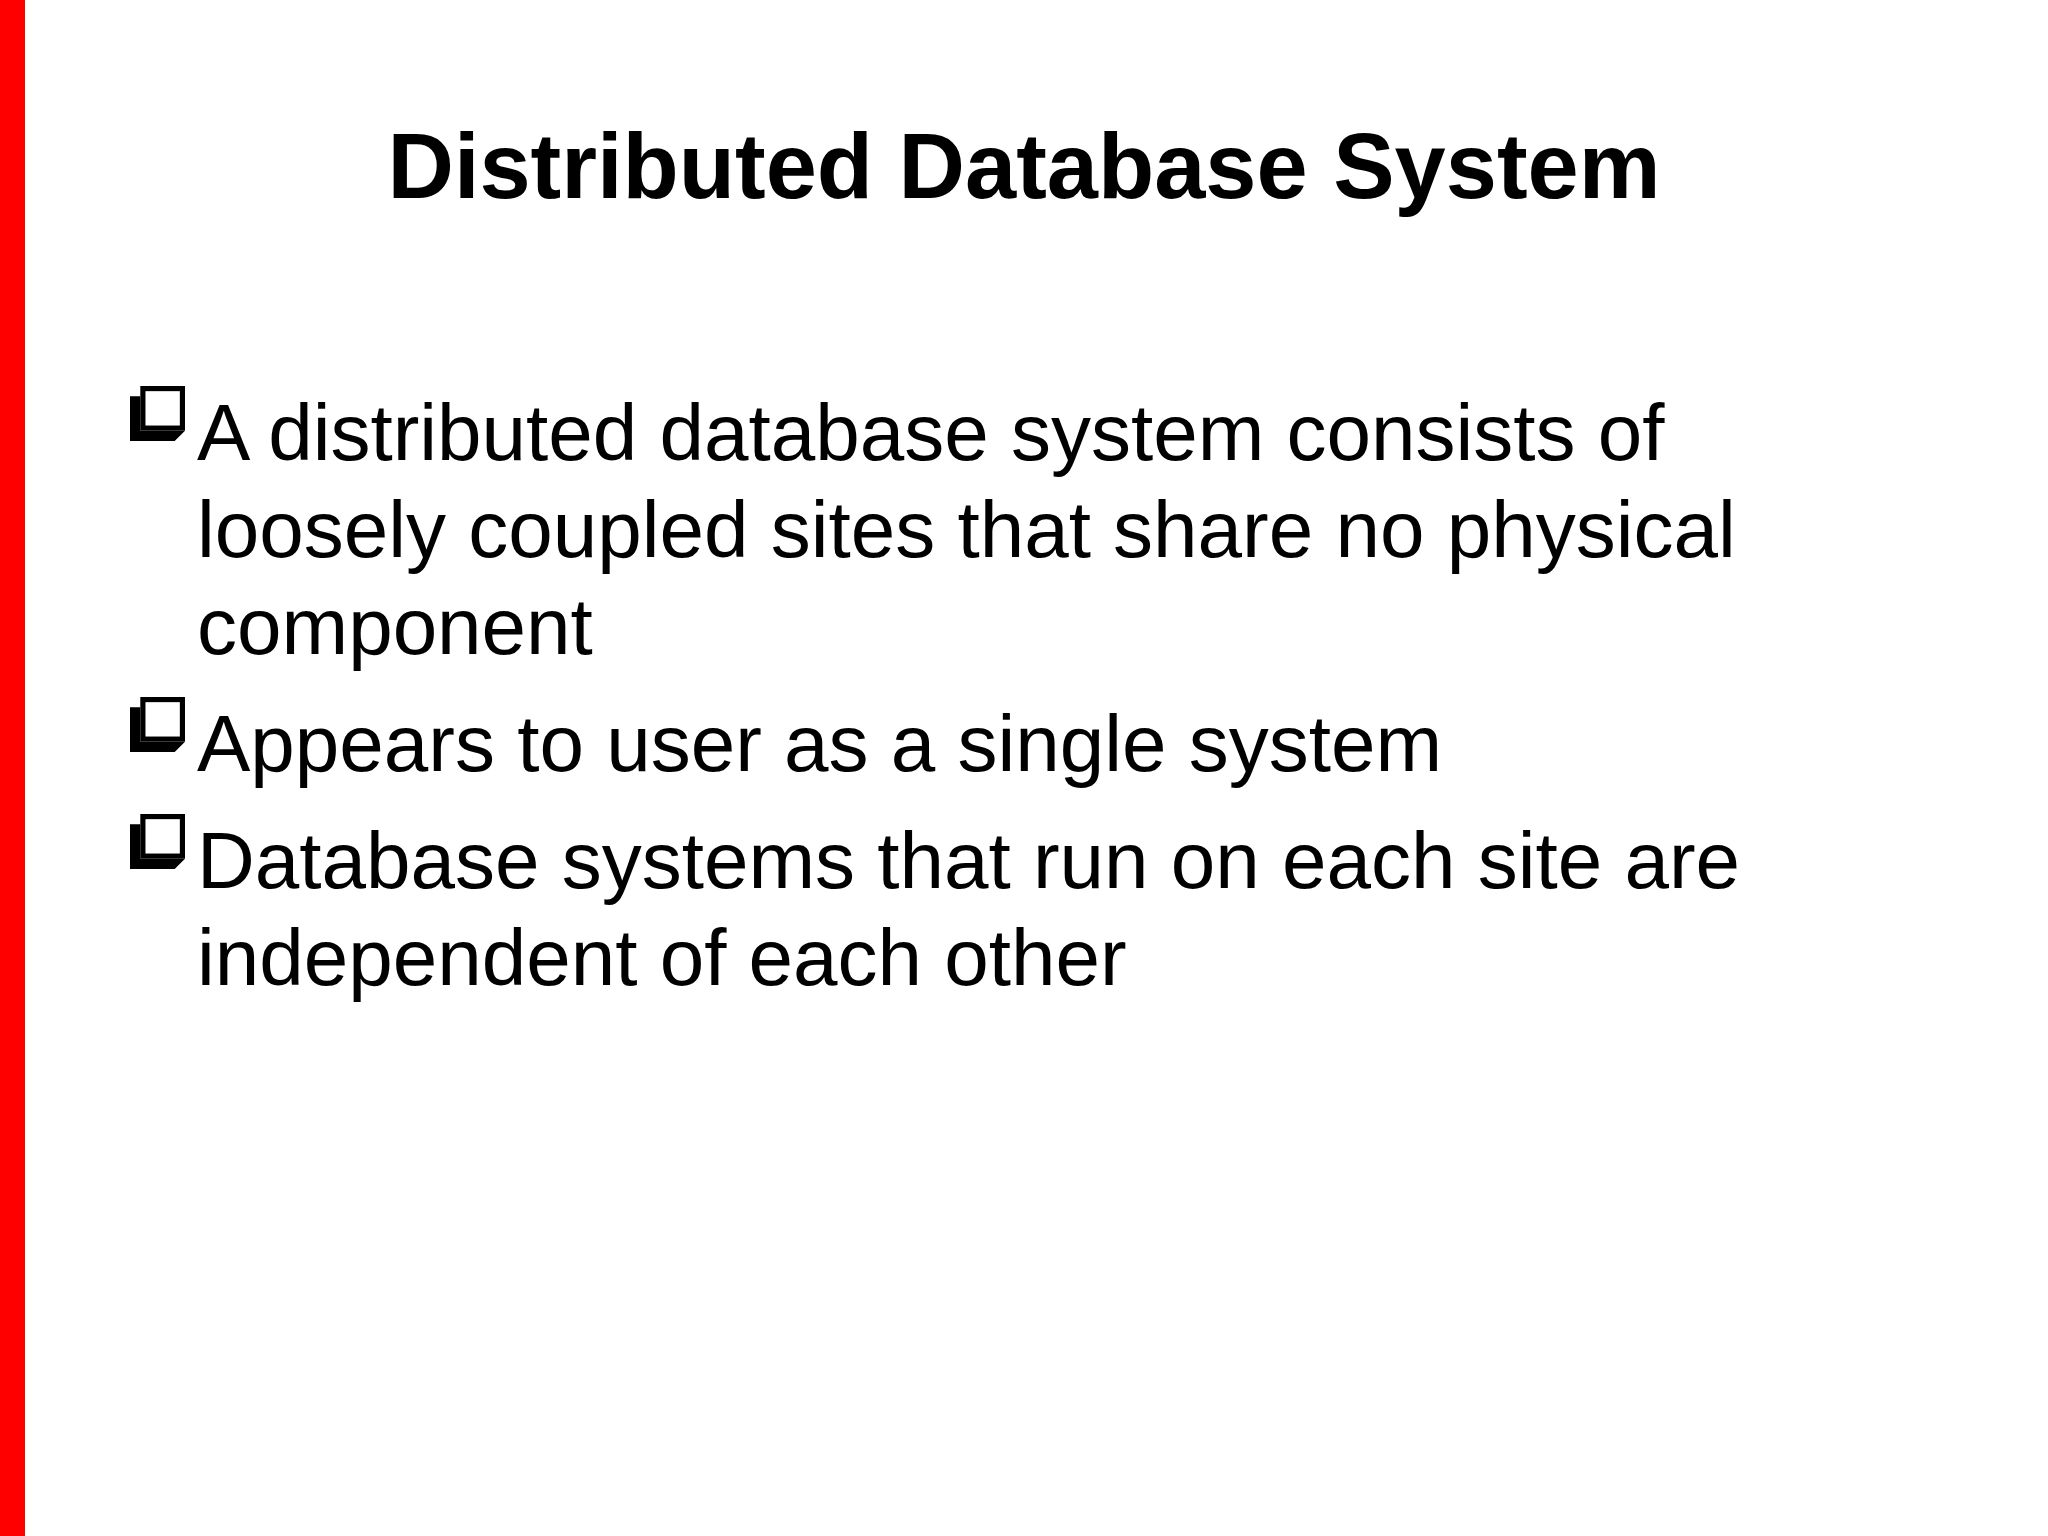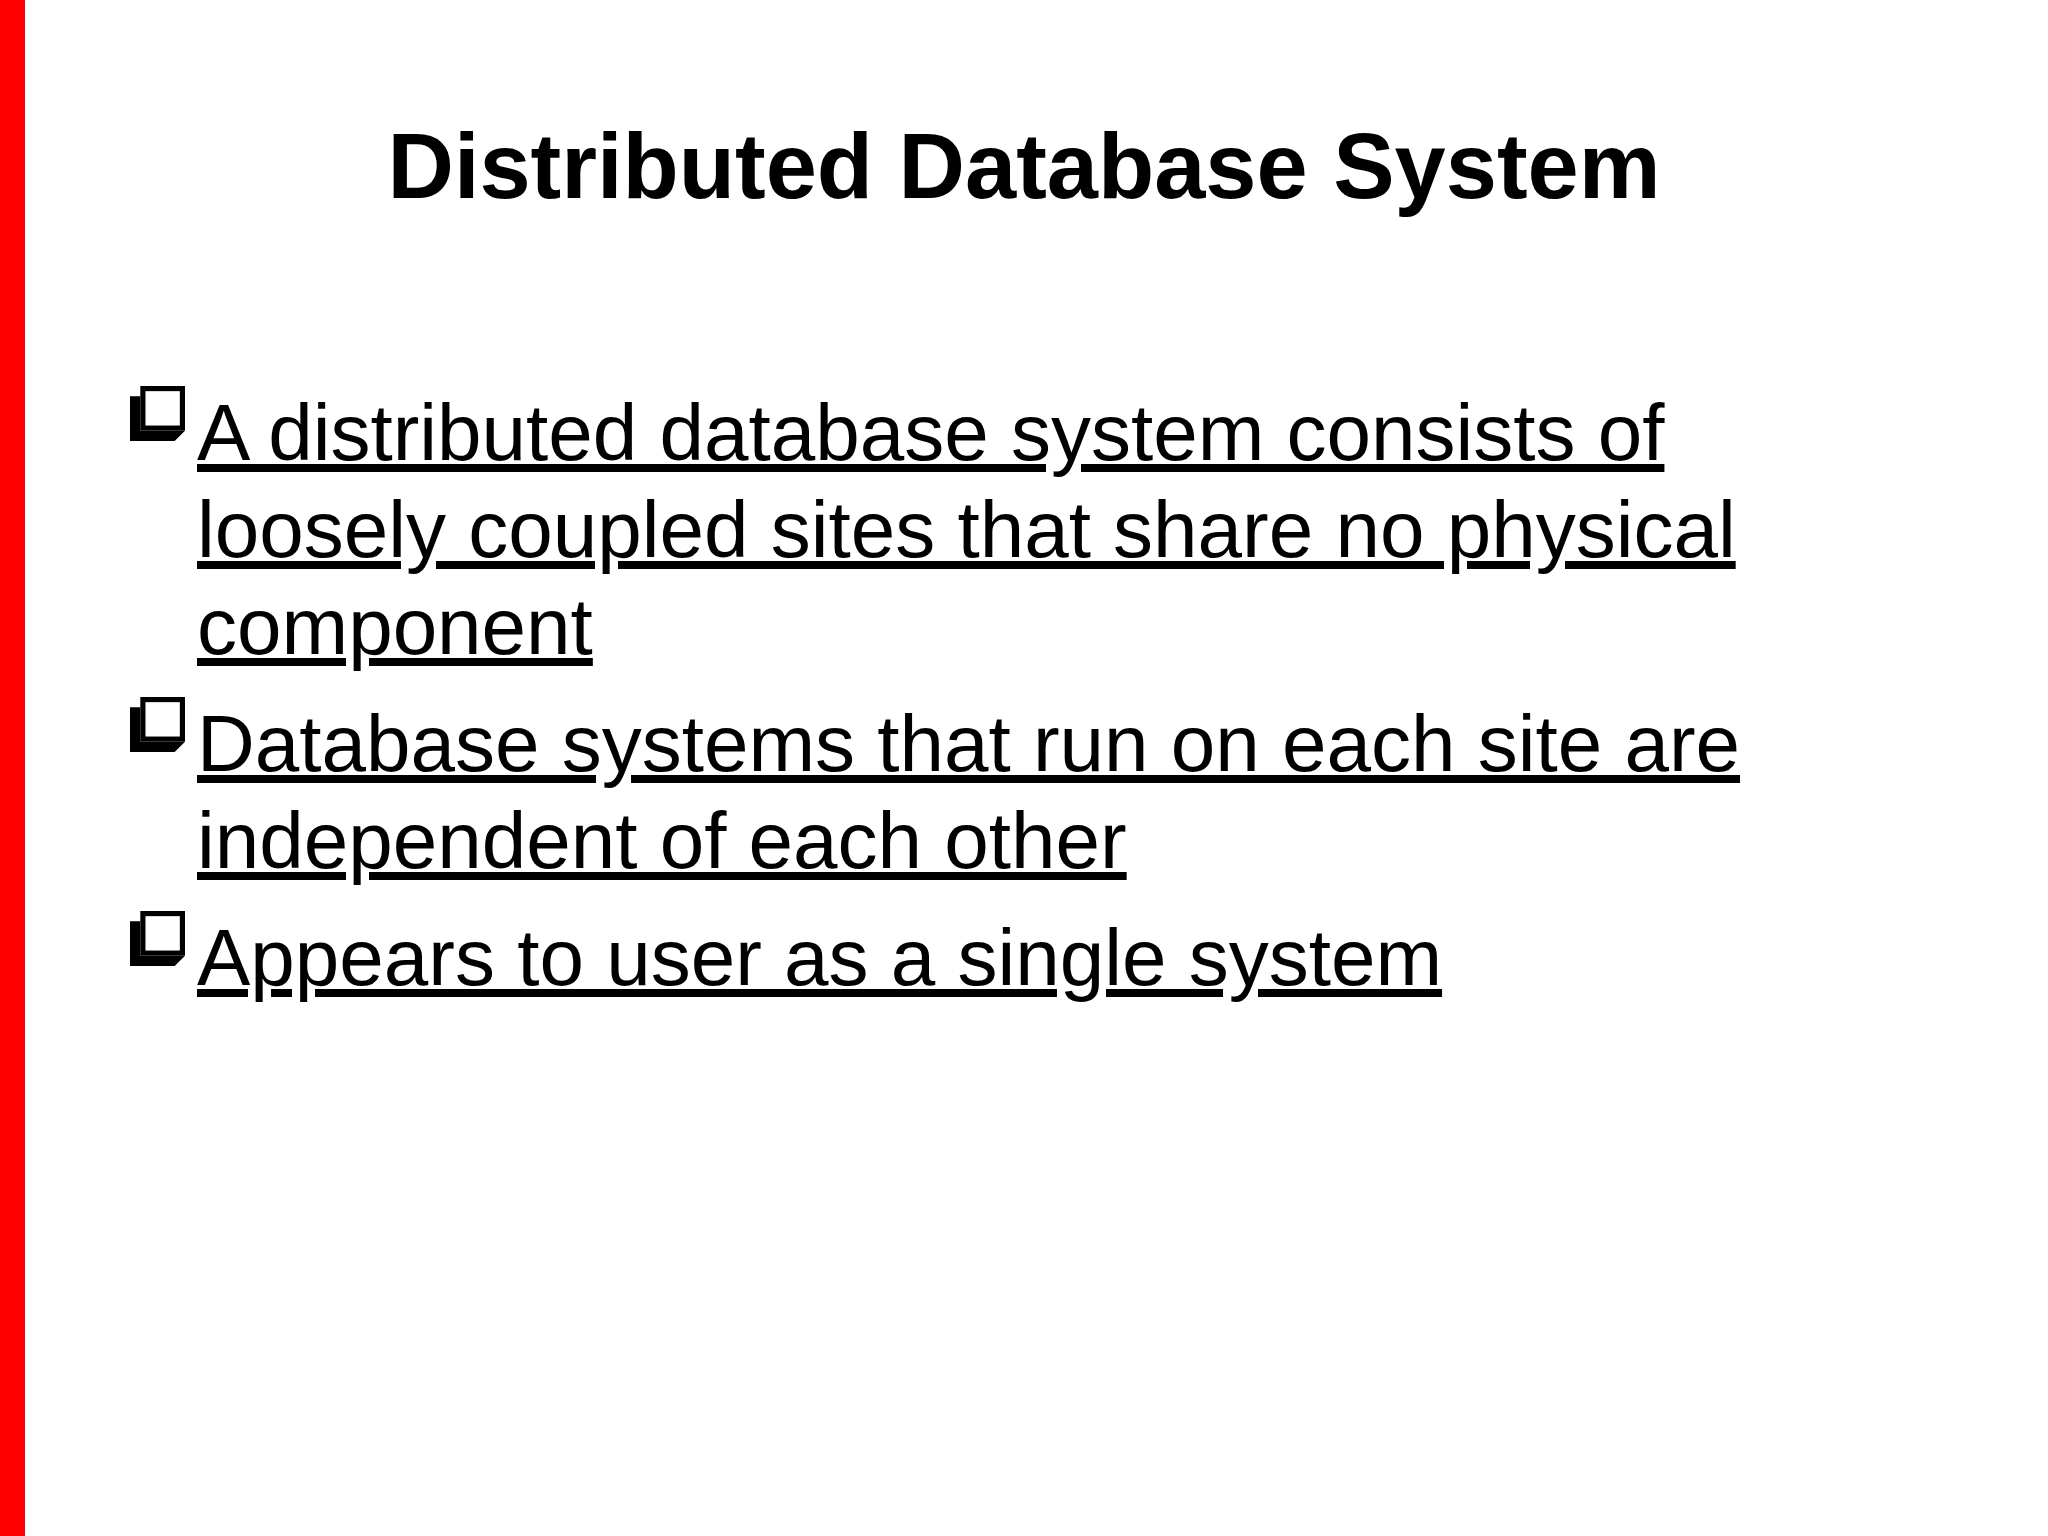--- a/index.html
+++ b/index.html
@@ -36,21 +36,20 @@
   .content {
     margin-top: 168px;
     padding-left: 130px;
     padding-right: 150px;
     list-style: none;
     margin-bottom: 0;
     margin-left: 0;
     margin-right: 0;
     padding-top: 0;
     padding-bottom: 0;
-    text-decoration: underline;
   }
   .bullet-item {
     display: flex;
     align-items: flex-start;
     margin: 0 0 20px 0;
     font-size: 80px;
     line-height: 97px;
   }
   .bullet-glyph {
     flex: 0 0 55px;
@@ -81,26 +80,26 @@
         <rect x="15" y="3" width="46" height="46" fill="#ffffff" stroke="#000000" stroke-width="6"></rect>
       </svg>
       <span class="bullet-text">A distributed database system consists of loosely coupled sites that share no physical component</span>
     </li>
 
     <li class="bullet-item">
       <svg class="bullet-glyph" viewBox="0 0 64 64" xmlns="http://www.w3.org/2000/svg">
         <polygon points="0,12 12,12 12,52 64,52 52,64 0,64" fill="#000000"></polygon>
         <rect x="15" y="3" width="46" height="46" fill="#ffffff" stroke="#000000" stroke-width="6"></rect>
       </svg>
-      <span class="bullet-text">Database systems that run on each site are independent of each other</span>
+      <span class="bullet-text">Appears to user as a single system</span>
     </li>
 
     <li class="bullet-item">
       <svg class="bullet-glyph" viewBox="0 0 64 64" xmlns="http://www.w3.org/2000/svg">
         <polygon points="0,12 12,12 12,52 64,52 52,64 0,64" fill="#000000"></polygon>
         <rect x="15" y="3" width="46" height="46" fill="#ffffff" stroke="#000000" stroke-width="6"></rect>
       </svg>
-      <span class="bullet-text">Appears to user as a single system</span>
+      <span class="bullet-text">Database systems that run on each site are independent of each other</span>
     </li>
 
 
   </ul>
 </div>
 
 </body></html>

